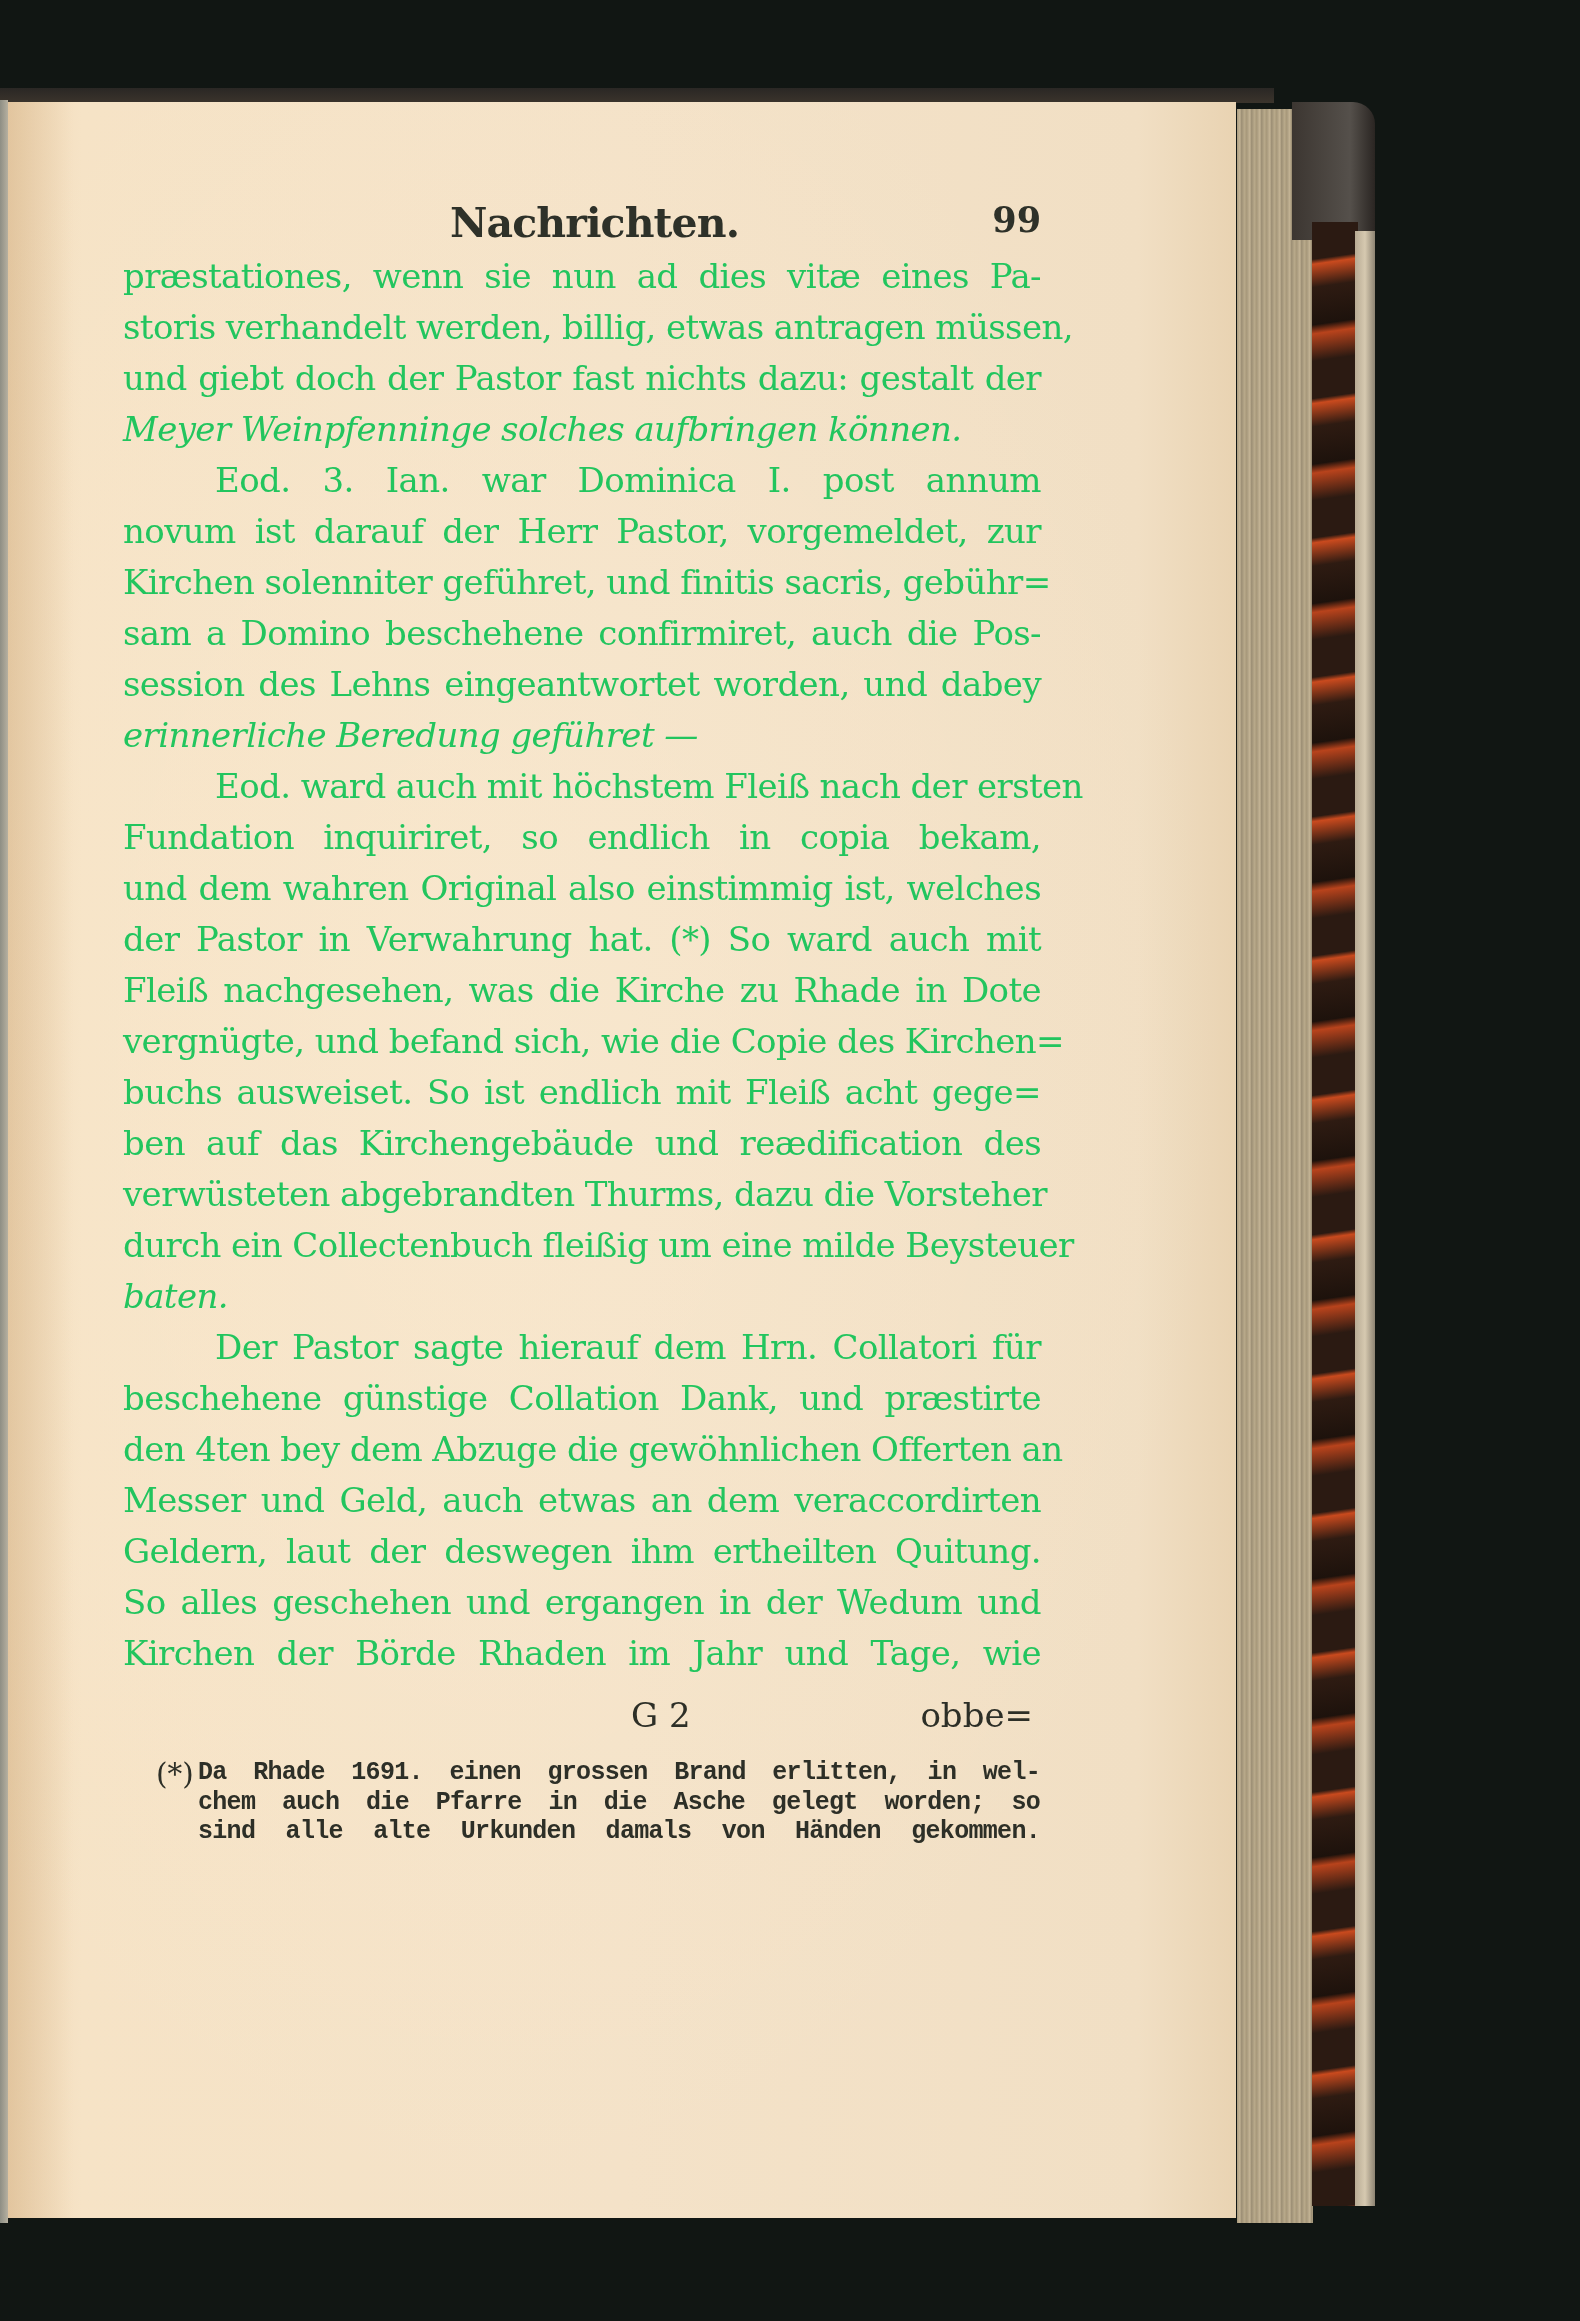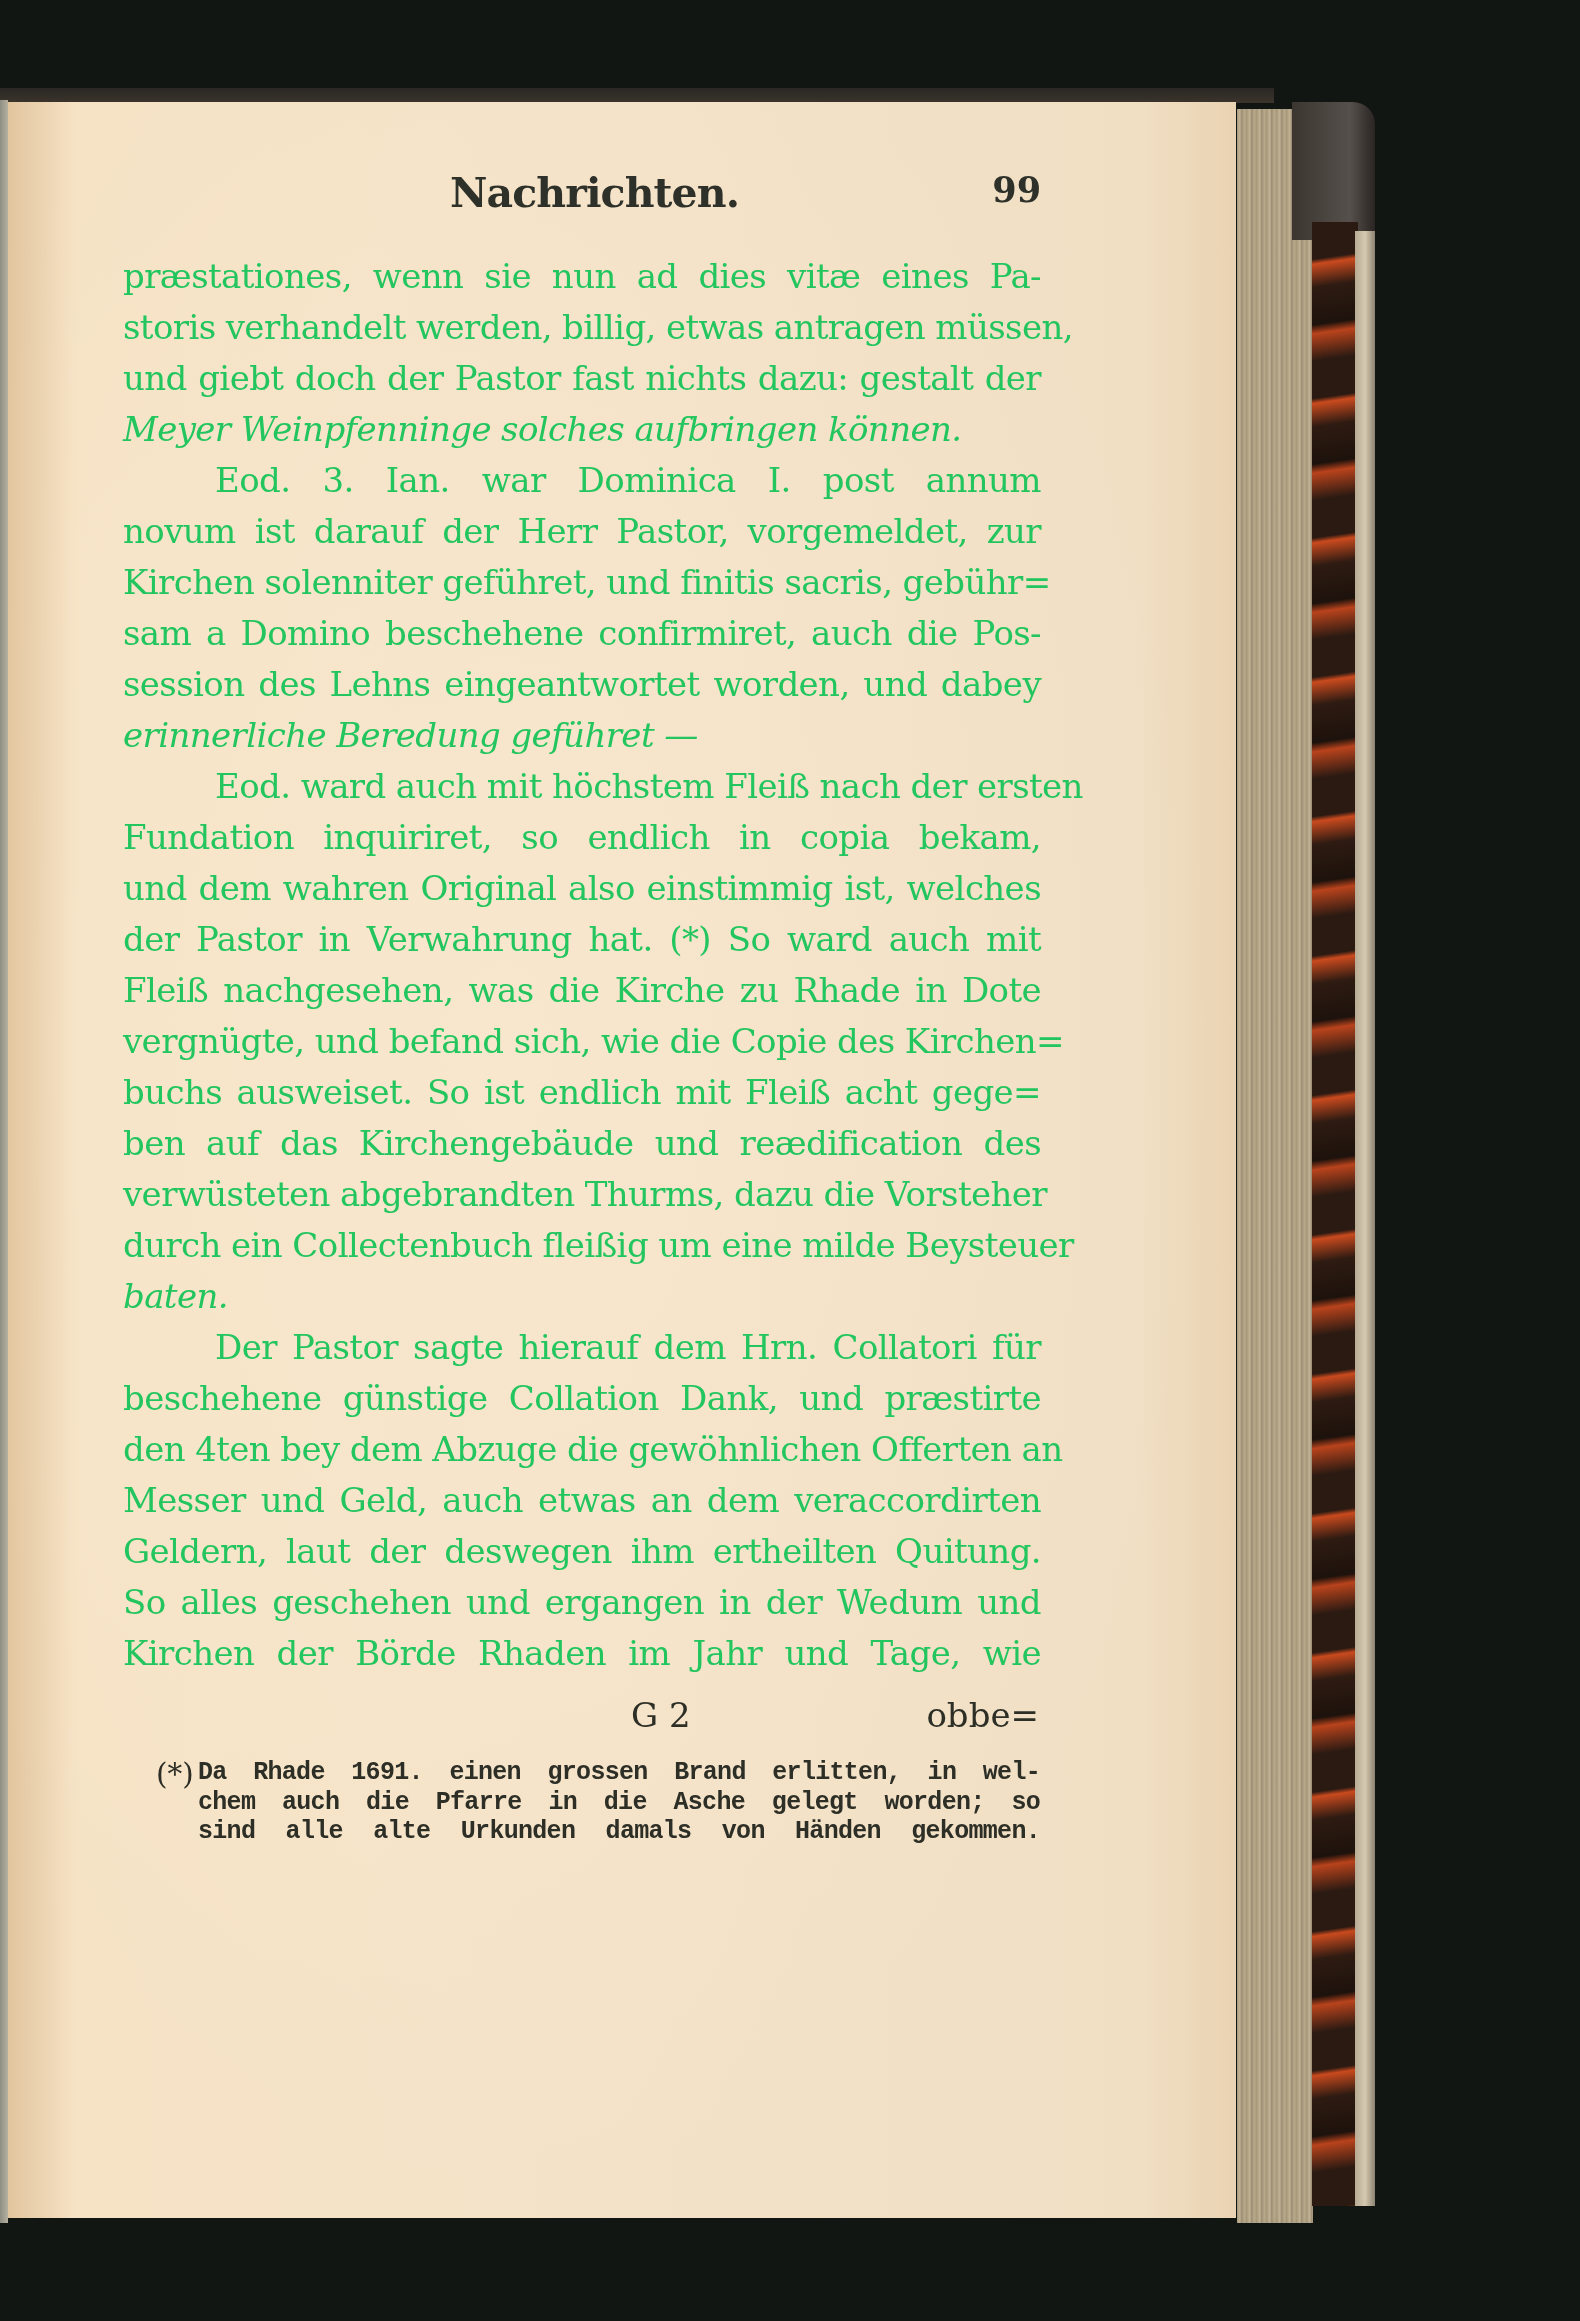--- a/index.html
+++ b/index.html
@@ -32,40 +32,40 @@
   .cover-top {
     position: absolute; left: 1292px; top: 102px; width: 83px; height: 138px;
     background: linear-gradient(90deg, #3c3631, #55504b 70%, #2a2522);
     border-top-right-radius: 22px;
   }
   .cover-edge {
     position: absolute; left: 1355px; top: 231px; width: 20px; height: 1975px;
     background: linear-gradient(90deg, #b8ab94, #d6c9b0 50%, #8d8372);
   }
 
-  .running-head { position: absolute; top: 169px; left: 450px; width: 591px; height: 55px; }
+  .running-head { position: absolute; top: 199px; left: 450px; width: 591px; height: 55px; }
   .head-title { position: absolute; left: 0; top: 0;
     font-family: "DejaVu Serif", serif; font-weight: bold; font-size: 41px; color: #2e3129;
     letter-spacing: -0.9px; }
   .page-number { position: absolute; right: 0; top: 0;
     font-family: "DejaVu Serif", serif; font-weight: bold; font-size: 35px; color: #2e3129; }
 
   .body-text { position: absolute; left: 123px; top: 251px; width: 918px; }
   .line {
     display: block; height: 51px; line-height: 51px; white-space: nowrap;
     font-family: "DejaVu Serif", serif; font-size: 34px; color: #22c55e;
     text-align: justify; text-align-last: justify; letter-spacing: -0.6px;
   }
   .line.indent { padding-left: 92px; }
   .line.last { text-align-last: left; font-style: italic; }
 
   .catch-line { position: absolute; left: 123px; top: 1695px; width: 918px; height: 51px;
     font-family: "DejaVu Serif", serif; font-size: 34px; color: #2d2f27; }
   .signature { position: absolute; left: 508px; top: 0; }
-  .catchword { position: absolute; right: 2px; top: 0; }
+  .catchword { position: absolute; right: 8px; top: 0; }
 
   .footnote { position: absolute; left: 198px; top: 1758px; width: 842px; }
   .fn-marker { position: absolute; left: -42px; top: 0; font-size: 29.5px; color: #2d2f27;
     font-family: "DejaVu Serif", serif; line-height: 33px; }
   .fn-line { display: block; height: 29.5px; line-height: 29.5px; white-space: nowrap;
     font-family: Liberation Mono, monospace; font-size: 25px; font-weight: bold; color: #2d2f27;
     text-align: justify; text-align-last: justify; letter-spacing: -0.7px; }
 </style>
 </head>
 <body>

